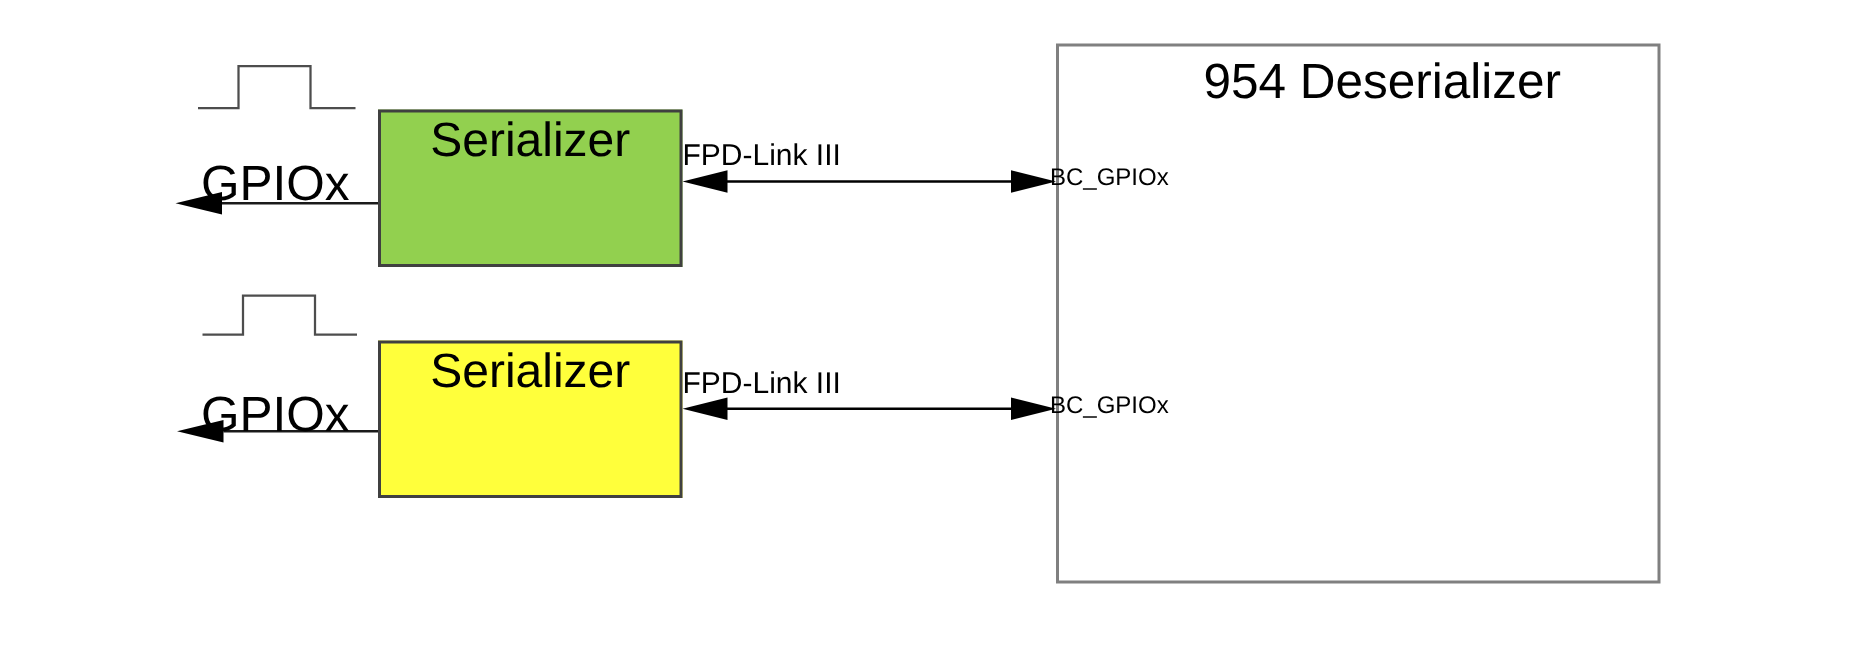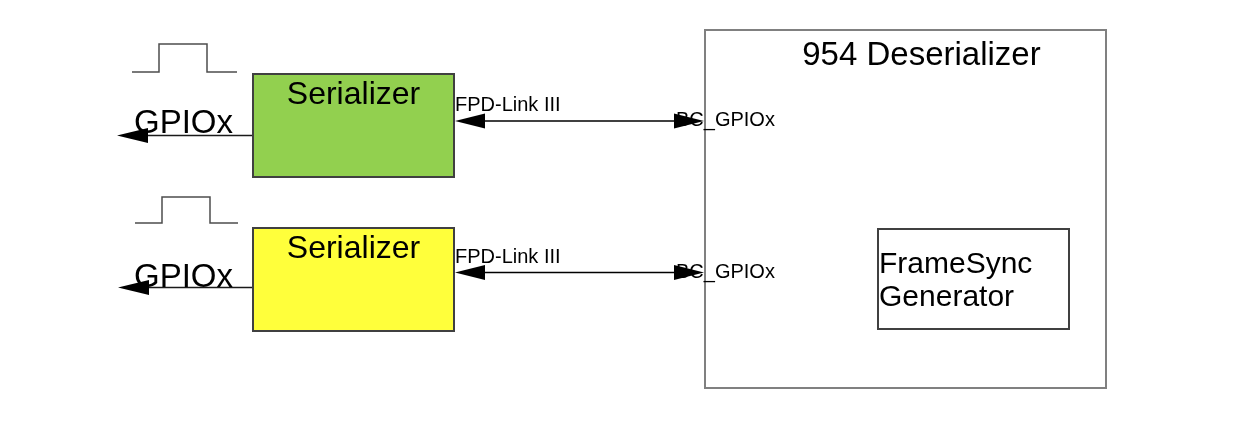--- a/index.html
+++ b/index.html
@@ -16,21 +16,21 @@
   .fsync{left:877px;top:228px;width:193px;height:102px;border:2px solid #404040;background:#ffffff;
          flex-direction:column;font-size:30px;line-height:33px;}
   .lbl{position:absolute;white-space:nowrap;}
   .title{left:704px;top:37px;width:403px;text-align:center;font-size:33px;line-height:34px;margin-left:16px;}
   .gpio{font-size:33px;line-height:33px;left:134px;margin-top:22px;}
   .gpio1{top:83px;}
   .gpio2{top:237px;}
   .fpd{font-size:20px;line-height:24px;width:250px;left:455px;text-align:left;}
   .fpd1{top:92px;}
   .fpd2{top:244px;}
-  .bc{font-size:20px;line-height:22px;left:676px;}
+  .bc{font-size:16px;line-height:22px;left:700px;}
   .bc1{top:108px;}
   .bc2{top:260px;}
 </style>
 </head>
 <body>
 
 <div class="canvas">
 
   <svg class="layer" viewBox="0 0 1238 446" xmlns="http://www.w3.org/2000/svg">
 
@@ -77,24 +77,20 @@
   <div class="lbl title">954 Deserializer</div>
 
   <div class="box ser ser1" style="background: rgb(146, 208, 79);">
     <span>Serializer</span>
   </div>
 
   <div class="box ser ser2" style="background: rgb(255, 255, 59);">
     <span>Serializer</span>
   </div>
 
-  <div class="box fsync">
-    <span>FrameSync</span>
-    <span>Generator</span>
-  </div>
 
   <div class="lbl gpio gpio1">GPIOx</div>
   <div class="lbl gpio gpio2">GPIOx</div>
 
   <div class="lbl fpd fpd1">FPD-Link III</div>
   <div class="lbl fpd fpd2">FPD-Link III</div>
 
   <div class="lbl bc bc1">BC_GPIOx</div>
   <div class="lbl bc bc2">BC_GPIOx</div>
 

